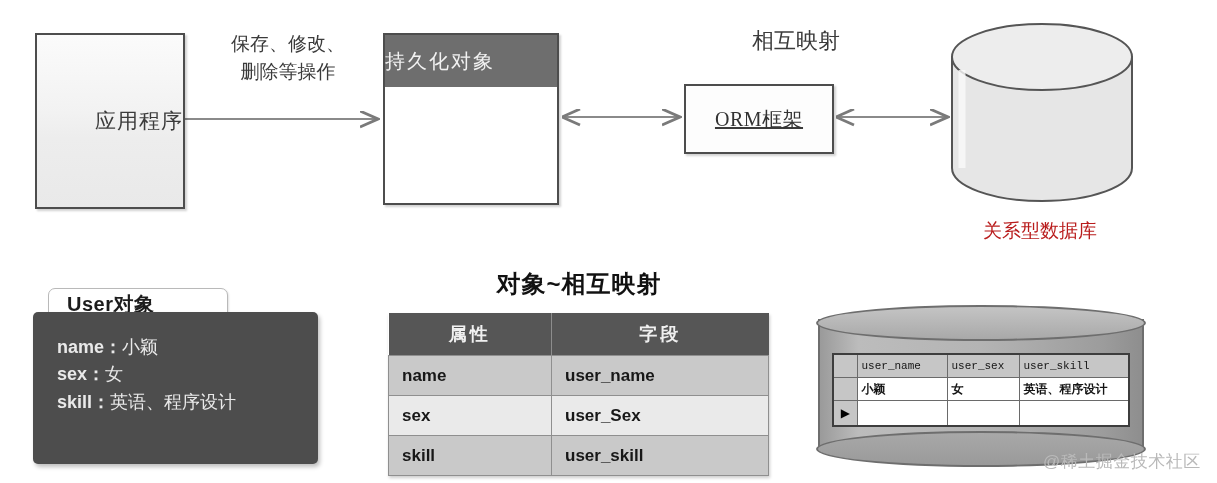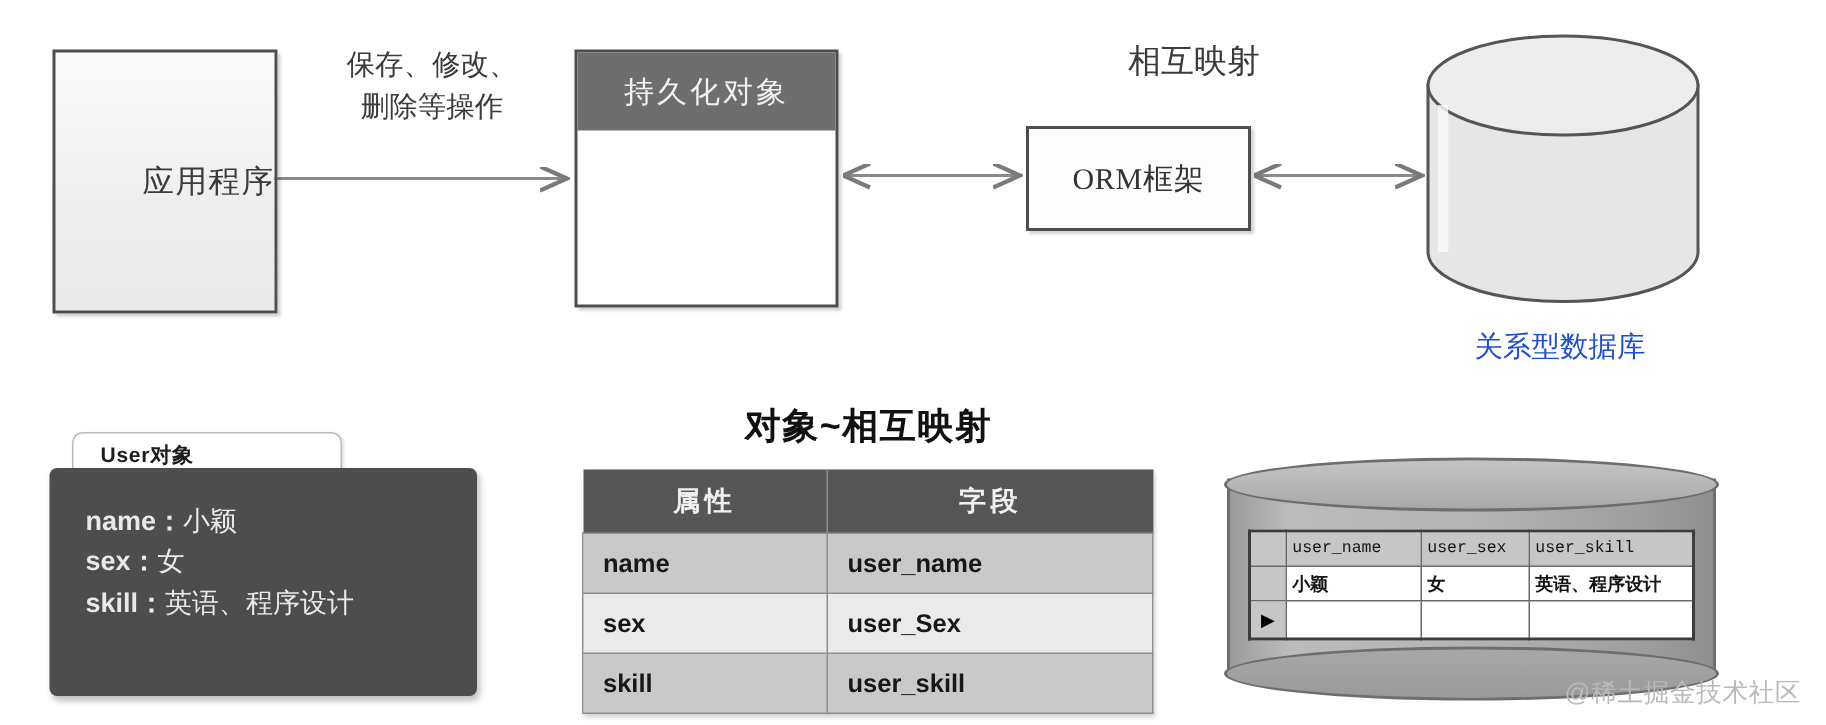--- a/index.html
+++ b/index.html
@@ -35,65 +35,65 @@
 
   .pobj-box {
     left: 383px; top: 33px; width: 172px; height: 168px;
     border: 2px solid #4d4d4d;
     background: #ffffff;
     box-shadow: 2px 2px 2px rgba(0,0,0,.18);
   }
   .pobj-head {
     position: absolute; left: 0; top: 0; right: 0; height: 52px;
     background: #6e6e6e;
-    display: flex; align-items: center; justify-content: center;
+    display: flex; align-items: center; justify-content: flex-start;
   }
   .pobj-head span {
     font-family: "Liberation Serif", "DejaVu Serif", serif;
     font-size: 20px; color: #f2f2f2; letter-spacing: 2px;
   }
 
   .orm-box {
     left: 684px; top: 84px; width: 146px; height: 66px;
     border: 2px solid #4d4d4d; background: #fdfdfd;
     box-shadow: 2px 2px 2px rgba(0,0,0,.18);
-    display: flex; align-items: center; justify-content: center;
+    display: flex; align-items: center; justify-content: center; text-decoration: underline;
   }
   .orm-box span {
     font-family: "Liberation Serif", "DejaVu Serif", serif;
     font-size: 20px; color: #333; letter-spacing: .5px;
   }
 
   .op-label {
     left: 196px; top: 30px; width: 184px;
     text-align: center; line-height: 1.45;
     font-family: "Liberation Serif", "DejaVu Serif", serif;
     font-size: 19px; color: #3b3b3b;
   }
   .map-label {
     left: 690px; top: 26px; width: 150px; text-align: right;
     font-family: "Liberation Serif", "DejaVu Serif", serif;
     font-size: 22px; color: #3b3b3b;
   }
   .db-label {
     left: 950px; top: 218px; width: 180px; text-align: center;
     font-family: "Liberation Serif", "DejaVu Serif", serif;
-    font-size: 19px; color: #1d4ed8;
+    font-size: 19px; color: #b91c1c;
   }
 
   
   .user-tab {
     left: 48px; top: 288px; width: 178px; height: 30px;
     background: #ffffff; border: 1px solid #b9b9b9;
     border-radius: 7px 7px 0 0;
     box-shadow: 1px 1px 2px rgba(0,0,0,.12);
     display: flex; align-items: center;
   }
   .user-tab span {
-    margin-left: 18px; font-size: 14px; font-weight: bold; color: #1d1d1d;
+    margin-left: 18px; font-size: 20px; font-weight: bold; color: #1d1d1d;
     letter-spacing: .5px;
   }
   .user-card {
     left: 33px; top: 312px; width: 285px; height: 152px;
     background: #4d4d4d; border-radius: 5px;
     box-shadow: 2px 3px 4px rgba(0,0,0,.25);
     padding: 22px 0 0 24px; box-sizing: border-box;
   }
   .user-row {
     color: #e9e9e9; font-size: 18px; line-height: 1.52; white-space: nowrap;

